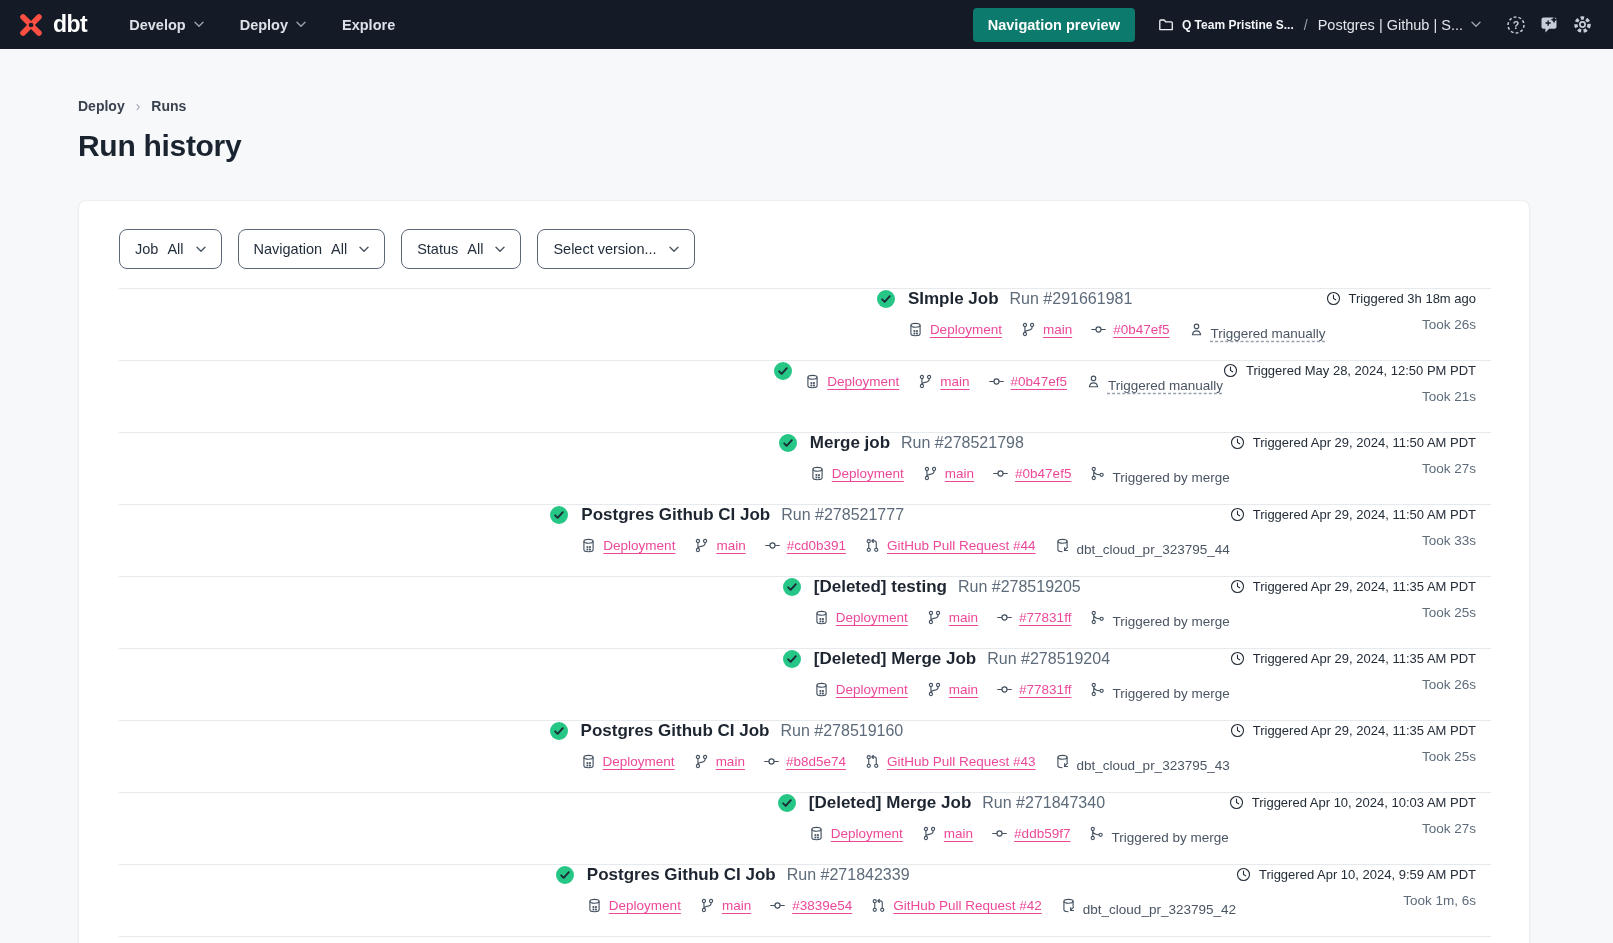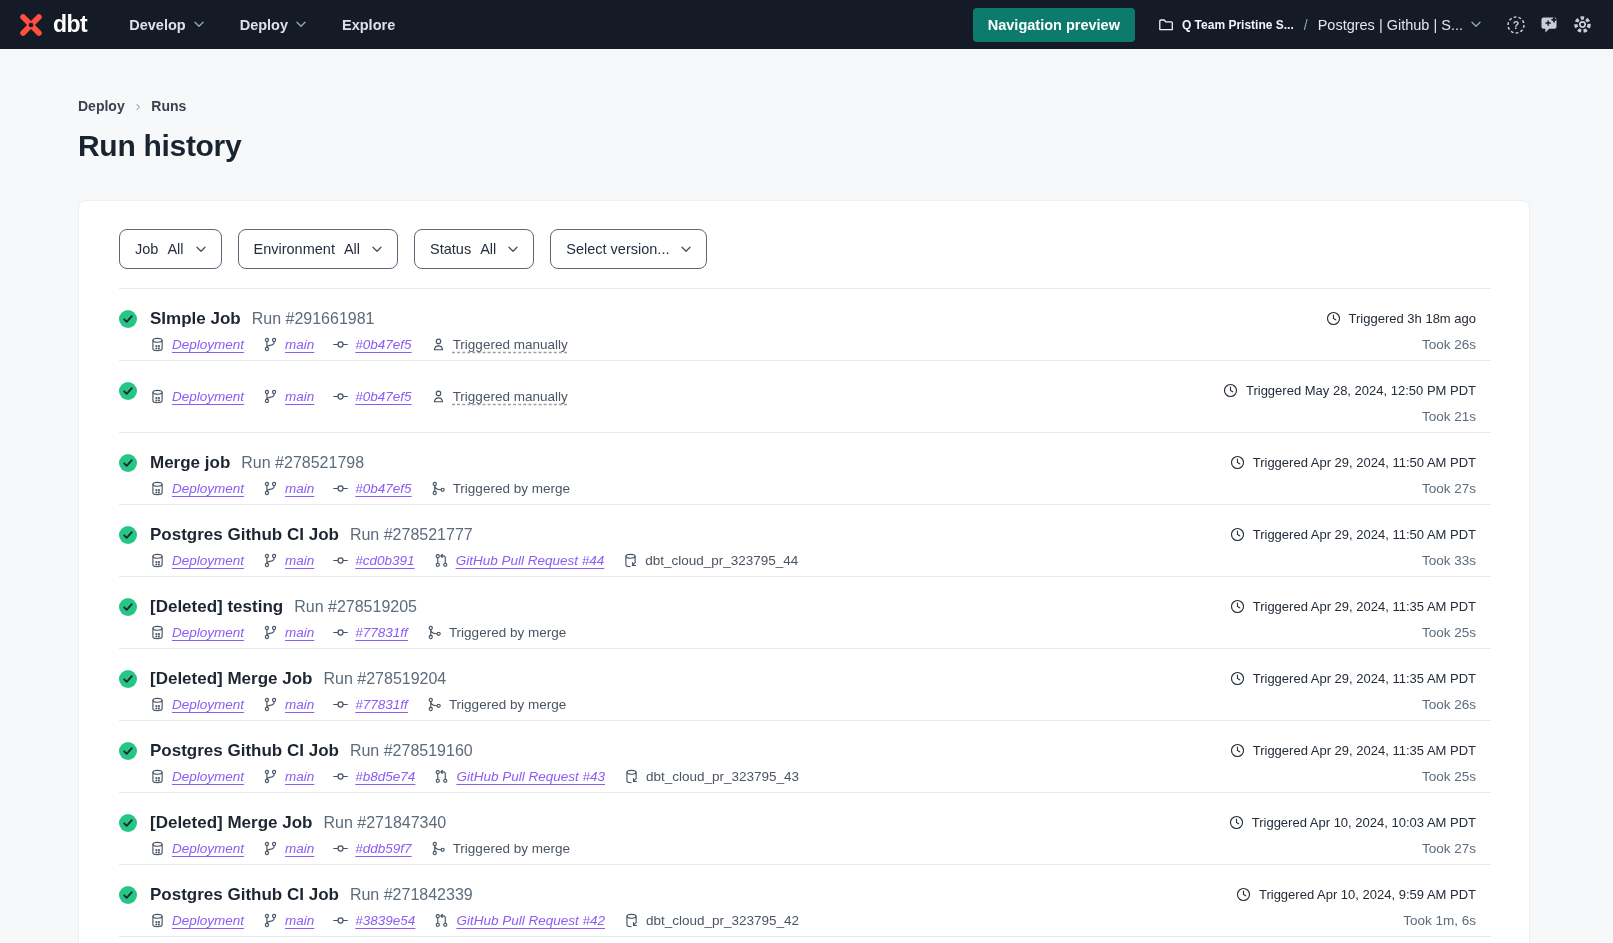--- a/index.html
+++ b/index.html
@@ -51,34 +51,34 @@
   .filter-btn {
     display:flex; align-items:center; gap:9px; height:40px; padding:0 15px;
     background:#ffffff; border:1px solid #5c6878; border-radius:8px;
     font-family:inherit; font-size:14.5px; color:#232e3c; cursor:pointer;
   }
   .filter-btn .chev { color:#4a5563; margin-left:3px; }
   
   .runs { margin:0 38px 0 40px; }
   .runs::after { content:""; display:block; border-top:1px solid #e7eaed; }
   .run-row {
-    border-top:1px solid #e7eaed; height:72px; padding-top:20px;
-    display:flex; justify-content:space-between; cursor:pointer;
+    border-top:1px solid #e7eaed; height:72px; padding-top:0;
+    display:flex; justify-content:flex-end; cursor:pointer;
   }
   .run-left { display:flex; gap:13px; }
   .status-icon { margin-top:1px; display:flex; }
   .run-title-line { display:flex; align-items:baseline; }
   .run-name { font-size:17px; font-weight:bold; color:#1d2530; }
   .run-number { font-size:16px; color:#5d6b7a; margin-left:11px; }
   .run-meta { margin-top:8px; display:flex; align-items:center; gap:19px;
     font-size:13.5px; color:#4a5563; }
   .meta-item { display:flex; align-items:center; gap:7px; color:#43505f; }
-  .meta-link { color:#8b5cf6; text-decoration:underline; text-underline-offset:3px;
-    text-decoration-thickness:1px; cursor:pointer;font-style:italic; }
-  .meta-muted { color:#4a5563; }
+  .meta-link { color:#ec4899; text-decoration:underline; text-underline-offset:3px;
+    text-decoration-thickness:1px; cursor:pointer; }
+  .meta-muted { color:#4a5563;margin-top:9px; }
   .dashed { text-decoration:underline dashed; text-decoration-color:#97a1ad;
     text-underline-offset:3px; cursor:pointer; }
   .run-right { text-align:right; padding-right:15px; padding-top:2px; flex-shrink:0; }
   .triggered { display:flex; align-items:center; justify-content:flex-end; gap:8px;
     font-size:13px; color:#232d38; }
   .took { margin-top:11px; font-size:13.5px; color:#5d6b7a; }
   svg { display:block; }
 </style>
 </head>
 <body>
@@ -161,21 +161,21 @@
   <div class="card">
     <div class="filters">
       <button class="filter-btn">
         <span>Job</span>
         <span>All</span>
         <svg class="chev" width="10" height="7" viewBox="0 0 10 7" fill="none" stroke="currentColor" stroke-width="1.4" stroke-linecap="round" stroke-linejoin="round">
             <path d="M1 1.2l4 4 4-4"></path>
           </svg>
       </button>
       <button class="filter-btn">
-        <span>Environment</span>
+        <span>Navigation</span>
         <span>All</span>
         <svg class="chev" width="10" height="7" viewBox="0 0 10 7" fill="none" stroke="currentColor" stroke-width="1.4" stroke-linecap="round" stroke-linejoin="round">
             <path d="M1 1.2l4 4 4-4"></path>
           </svg>
       </button>
       <button class="filter-btn">
         <span>Status</span>
         <span>All</span>
         <svg class="chev" width="10" height="7" viewBox="0 0 10 7" fill="none" stroke="currentColor" stroke-width="1.4" stroke-linecap="round" stroke-linejoin="round">
             <path d="M1 1.2l4 4 4-4"></path>

